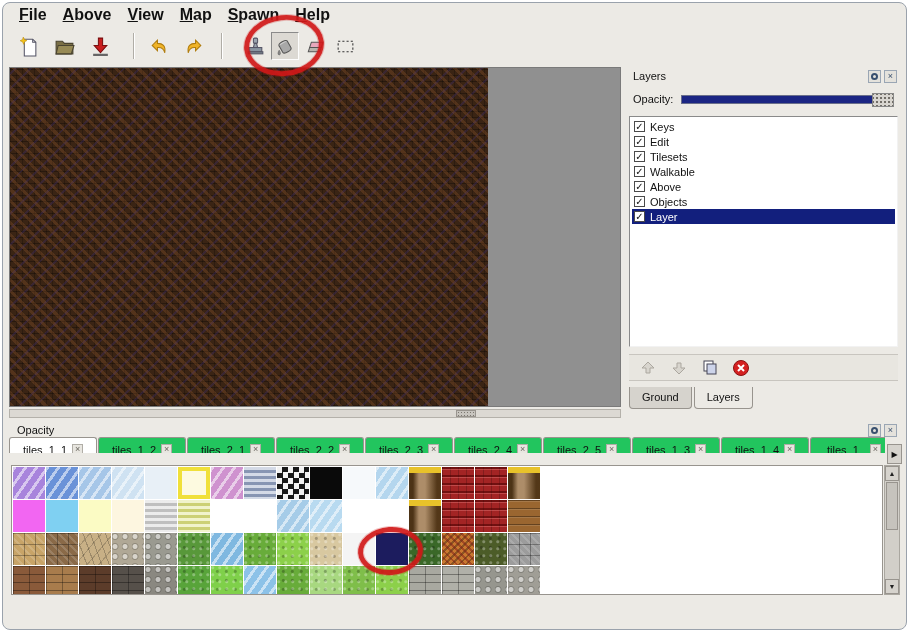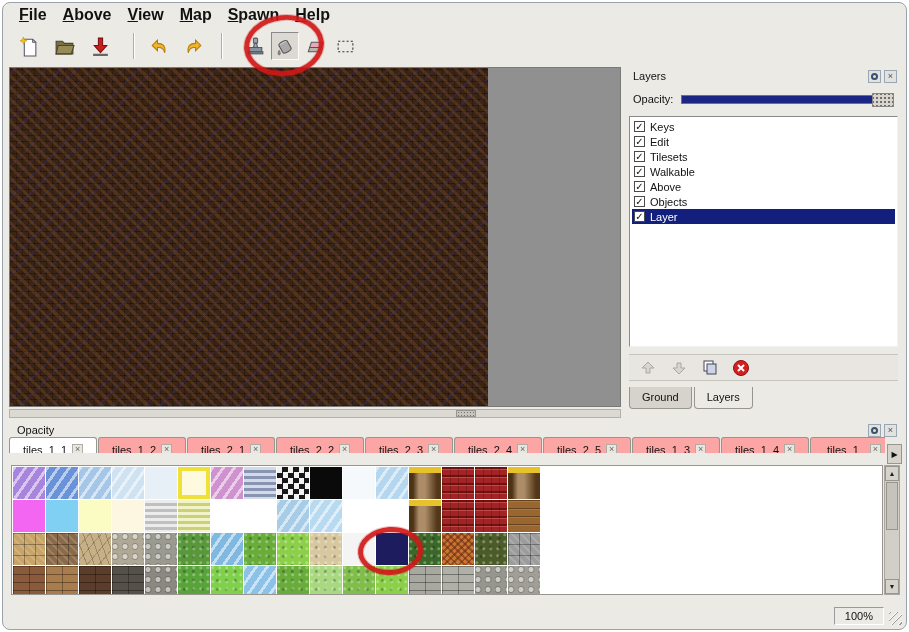--- a/index.html
+++ b/index.html
@@ -58,21 +58,21 @@
   .layer-btns svg { display:block; }
   .dock-tabs { position:absolute; top:320px; left:4px; height:22px; display:flex; }
   .dock-tab { padding:4px 12px; font-size:11px; color:#111; background:#d6d3cd; border:1px solid #98948e; border-top:none;
               border-radius:0 0 4px 4px; margin-right:2px; }
   .dock-tab.active { background:#eceae5; }
 
   
   .tilesets-panel { position:absolute; left:6px; top:418px; width:893px; height:178px; font-size:11px; }
   .ts-tabs { position:absolute; top:16px; left:0; right:17px; height:16px; display:flex; overflow:hidden; }
   .ts-tab { width:88px; min-width:88px; height:24px; display:flex; align-items:center; justify-content:center; gap:5px;
-            background:#fca5a5; border:1px solid #98948e; border-bottom:none; border-radius:3px 3px 0 0; margin-right:1px;
+            background:#22c55e; border:1px solid #98948e; border-bottom:none; border-radius:3px 3px 0 0; margin-right:1px;
             color:#111; overflow:hidden; }
   .ts-tab.active { background:#ffffff; }
   .tab-close { width:11px; height:11px; min-width:11px; border:1px solid #b0ada6; color:#6a665f; font-size:9px; line-height:9px;
                display:flex; align-items:center; justify-content:center; background:#e8e6e0; }
   .tab-next-btn { position:absolute; right:0; top:23px; width:15px; height:20px; background:#d6d3cd; border:1px solid #98948e;
                   display:flex; align-items:center; justify-content:center; font-size:8px; color:#111; }
   .ts-content { position:absolute; top:44px; left:2px; right:19px; bottom:4px; background:#fff; border:1px solid #98948e; overflow:hidden; }
   .tileset-grid { display:grid; grid-template-columns:repeat(16, 32px); grid-auto-rows:32px; gap:1px; padding:1px; }
   .tile { width:32px; height:32px; }
 
@@ -408,21 +408,17 @@
         <div class="sb-btn up">
             <span>▲</span>
           </div>
         <div class="sb-handle"></div>
         <div class="sb-btn down">
             <span>▼</span>
           </div>
       </div>
     </div>
 
-    <div class="statusbar">
-      <span class="zoom-box">100%</span>
-      <span class="resize-grip"></span>
-    </div>
   </div>
 
   <div class="anno anno-bucket"></div>
   <div class="anno anno-tile"></div>
 </div>
 
 </body></html>

